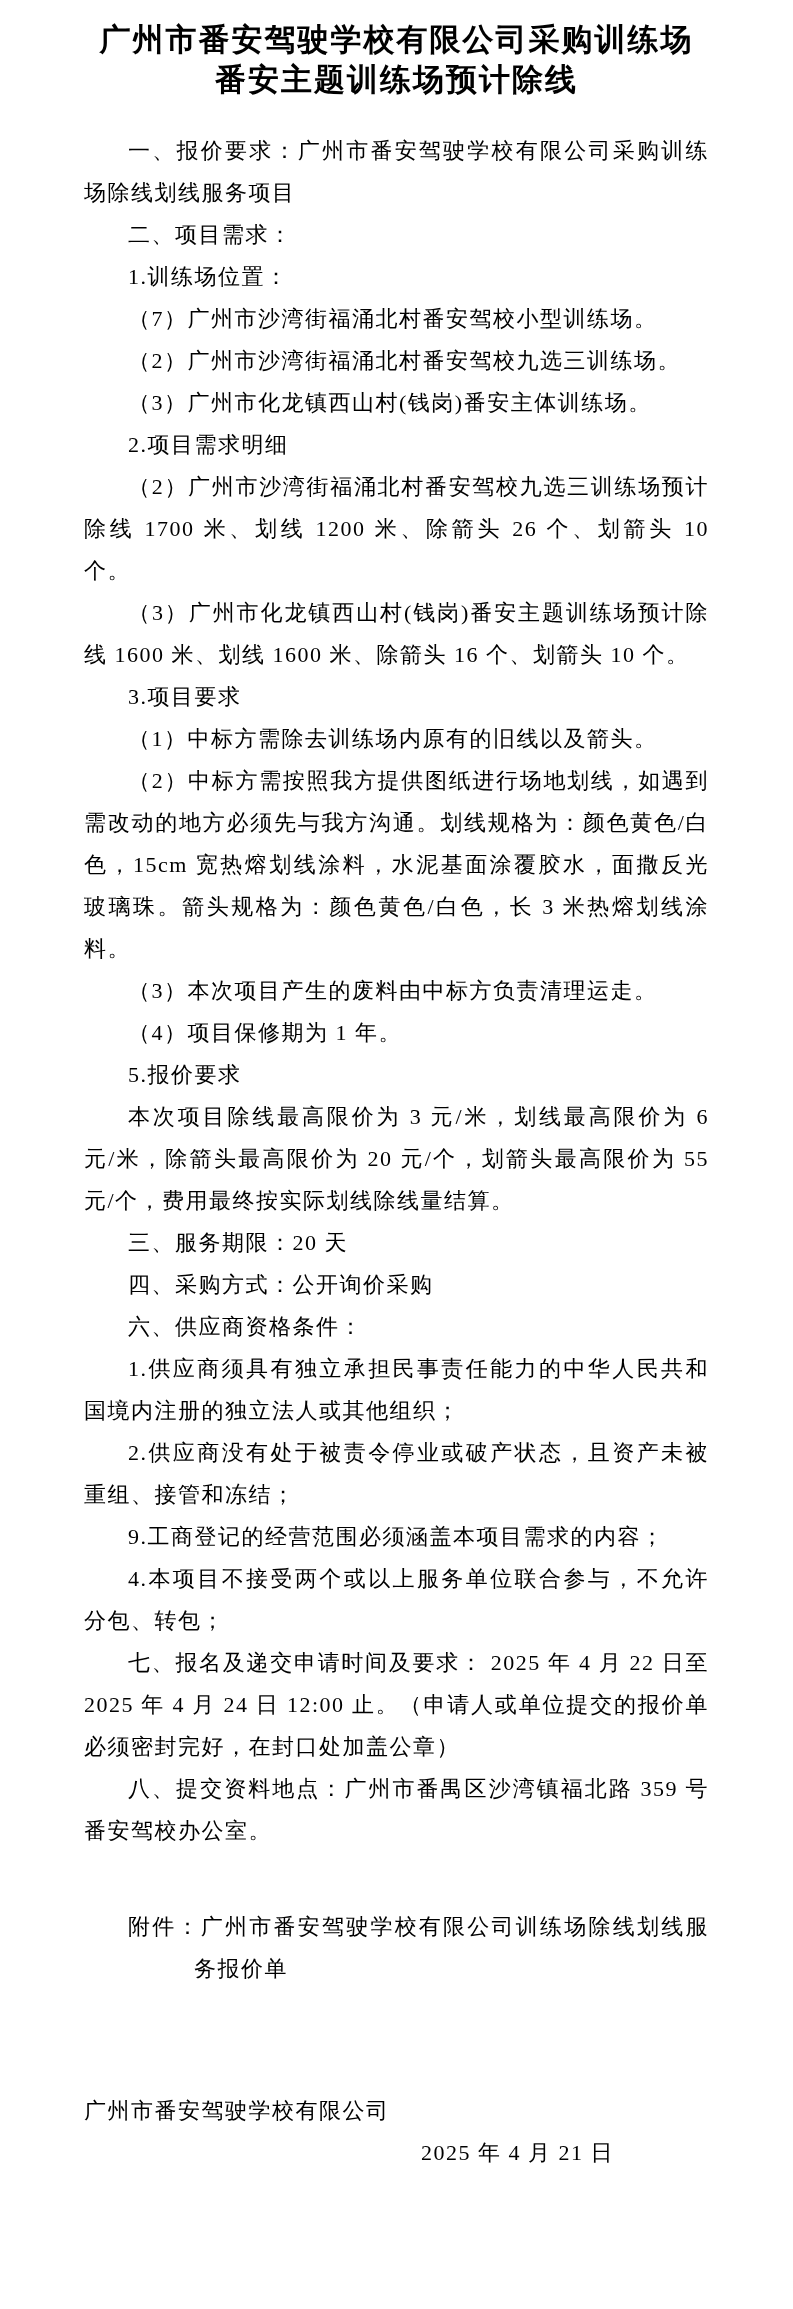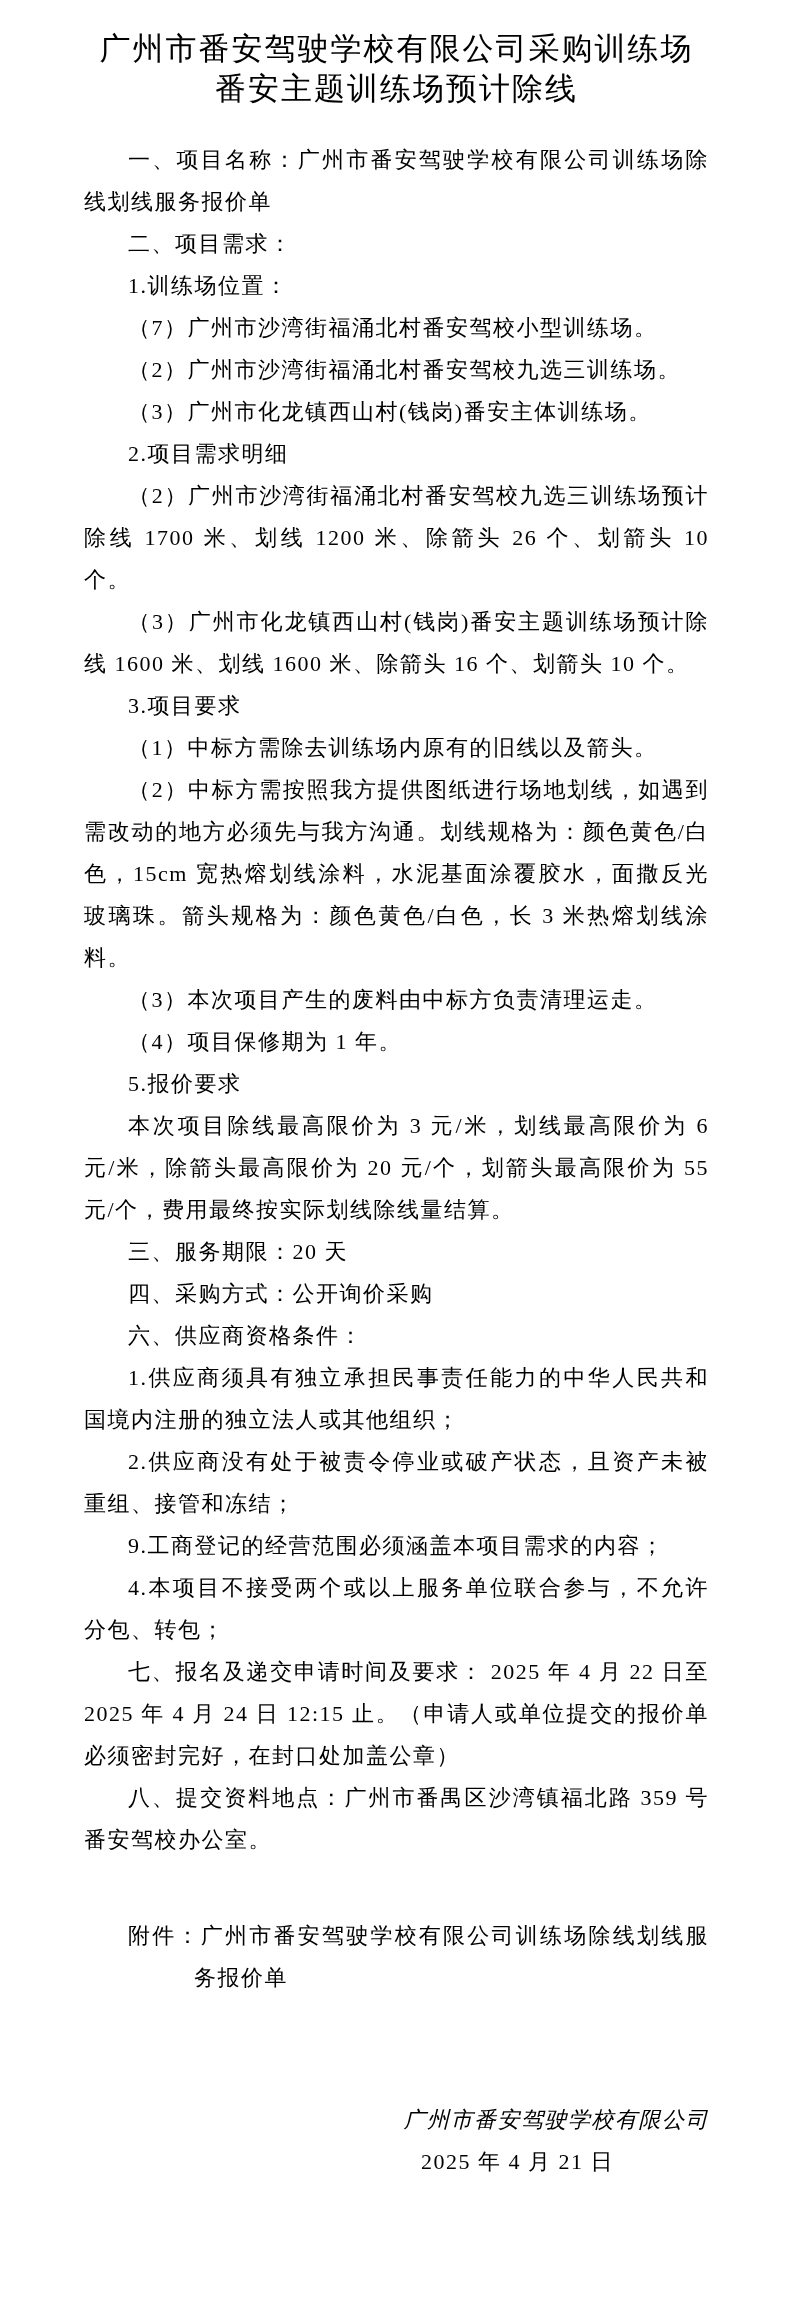--- a/index.html
+++ b/index.html
@@ -13,23 +13,23 @@
     min-height: 2309px;
     font-family: "Liberation Serif", "DejaVu Serif", serif;
     color: #000000;
     -webkit-font-smoothing: antialiased;
   }
   .doc {
     padding: 12px 84px 46px 84px;
     box-sizing: border-box;
   }
   .title {
-    margin: 17px 0 30px 0;
+    margin: 8px 0 30px 0;
     font-size: 31px;
-    font-weight: normal;
+    font-weight: bold;
     text-align: center;
     line-height: 40px;
     letter-spacing: 2px;
   }
   .title .tl { display: block; }
   .para {
     margin: 0;
     font-size: 22px;
     line-height: 42px;
     letter-spacing: 1.5px;
@@ -46,42 +46,40 @@
     padding-left: 5em;
     text-indent: -3em;
     word-break: break-all;
   }
   .signature { margin-top: 100px; }
   .sig-company {
     margin: 0;
     font-size: 22px;
     line-height: 42px;
     letter-spacing: 1.5px;
-    text-align: right;
-    font-style: italic;
   }
   .sig-date {
     margin: 0;
     font-size: 22px;
     line-height: 42px;
     letter-spacing: 1.5px;
     text-align: right;
     padding-right: 95px;
   }
 </style>
 </head>
 <body>
 
 <div class="doc">
   <h1 class="title">
     <span class="tl">广州市番安驾驶学校有限公司采购训练场</span>
     <span class="tl">番安主题训练场预计除线</span>
   </h1>
 
-  <p class="para">一、项目名称：广州市番安驾驶学校有限公司训练场除线划线服务报价单</p>
+  <p class="para">一、报价要求：广州市番安驾驶学校有限公司采购训练场除线划线服务项目</p>
   <p class="para">二、项目需求：</p>
   <p class="para">1.训练场位置：</p>
   <p class="para">（7）广州市沙湾街福涌北村番安驾校小型训练场。</p>
   <p class="para">（2）广州市沙湾街福涌北村番安驾校九选三训练场。</p>
   <p class="para">（3）广州市化龙镇西山村(钱岗)番安主体训练场。</p>
   <p class="para">2.项目需求明细</p>
   <p class="para">（2）广州市沙湾街福涌北村番安驾校九选三训练场预计除线 1700 米、划线 1200 米、除箭头 26 个、划箭头 10 个。</p>
   <p class="para">（3）广州市化龙镇西山村(钱岗)番安主题训练场预计除线 1600 米、划线 1600 米、除箭头 16 个、划箭头 10 个。</p>
   <p class="para">3.项目要求</p>
   <p class="para">（1）中标方需除去训练场内原有的旧线以及箭头。</p>
@@ -90,21 +88,21 @@
   <p class="para">（4）项目保修期为 1 年。</p>
   <p class="para">5.报价要求</p>
   <p class="para">本次项目除线最高限价为 3 元/米，划线最高限价为 6 元/米，除箭头最高限价为 20 元/个，划箭头最高限价为 55 元/个，费用最终按实际划线除线量结算。</p>
   <p class="para">三、服务期限：20 天</p>
   <p class="para">四、采购方式：公开询价采购</p>
   <p class="para">六、供应商资格条件：</p>
   <p class="para">1.供应商须具有独立承担民事责任能力的中华人民共和国境内注册的独立法人或其他组织；</p>
   <p class="para">2.供应商没有处于被责令停业或破产状态，且资产未被重组、接管和冻结；</p>
   <p class="para">9.工商登记的经营范围必须涵盖本项目需求的内容；</p>
   <p class="para">4.本项目不接受两个或以上服务单位联合参与，不允许分包、转包；</p>
-  <p class="para">七、报名及递交申请时间及要求： 2025 年 4 月 22 日至 2025 年 4 月 24 日 12:15 止。（申请人或单位提交的报价单必须密封完好，在封口处加盖公章）</p>
+  <p class="para">七、报名及递交申请时间及要求： 2025 年 4 月 22 日至 2025 年 4 月 24 日 12:00 止。（申请人或单位提交的报价单必须密封完好，在封口处加盖公章）</p>
   <p class="para">八、提交资料地点：广州市番禺区沙湾镇福北路 359 号番安驾校办公室。</p>
 
   <p class="attachment">附件：广州市番安驾驶学校有限公司训练场除线划线服务报价单</p>
 
   <div class="signature">
     <p class="sig-company">广州市番安驾驶学校有限公司</p>
     <p class="sig-date">2025 年 4 月 21 日</p>
 
   </div>
 </div>

